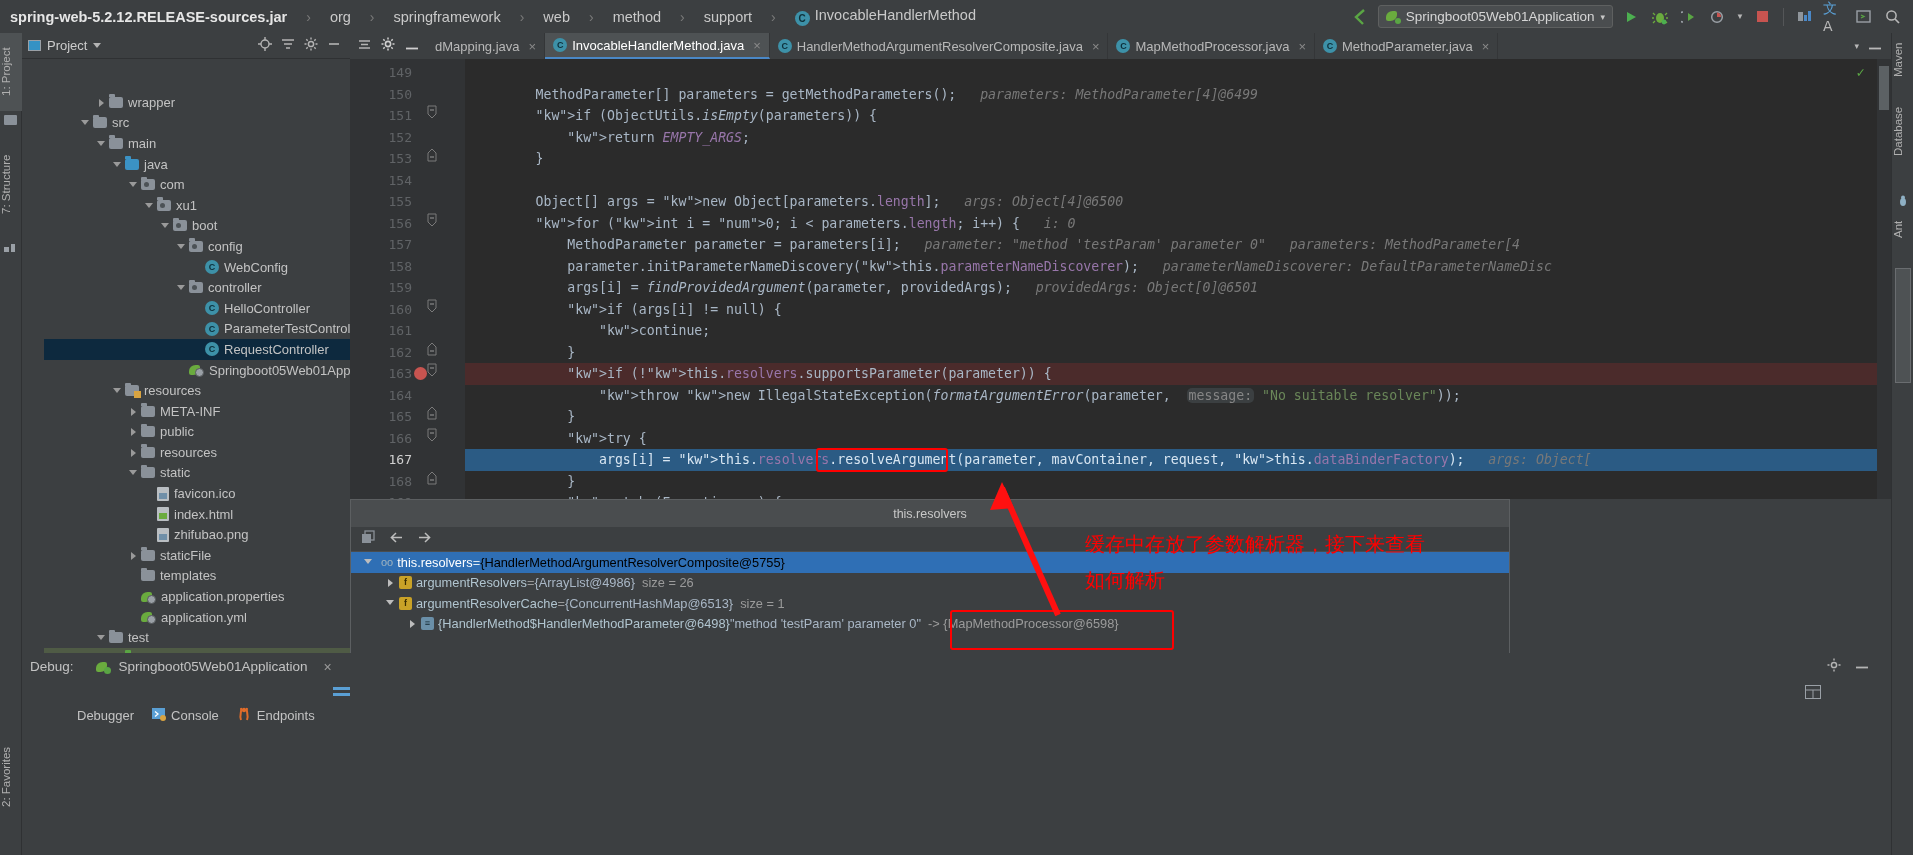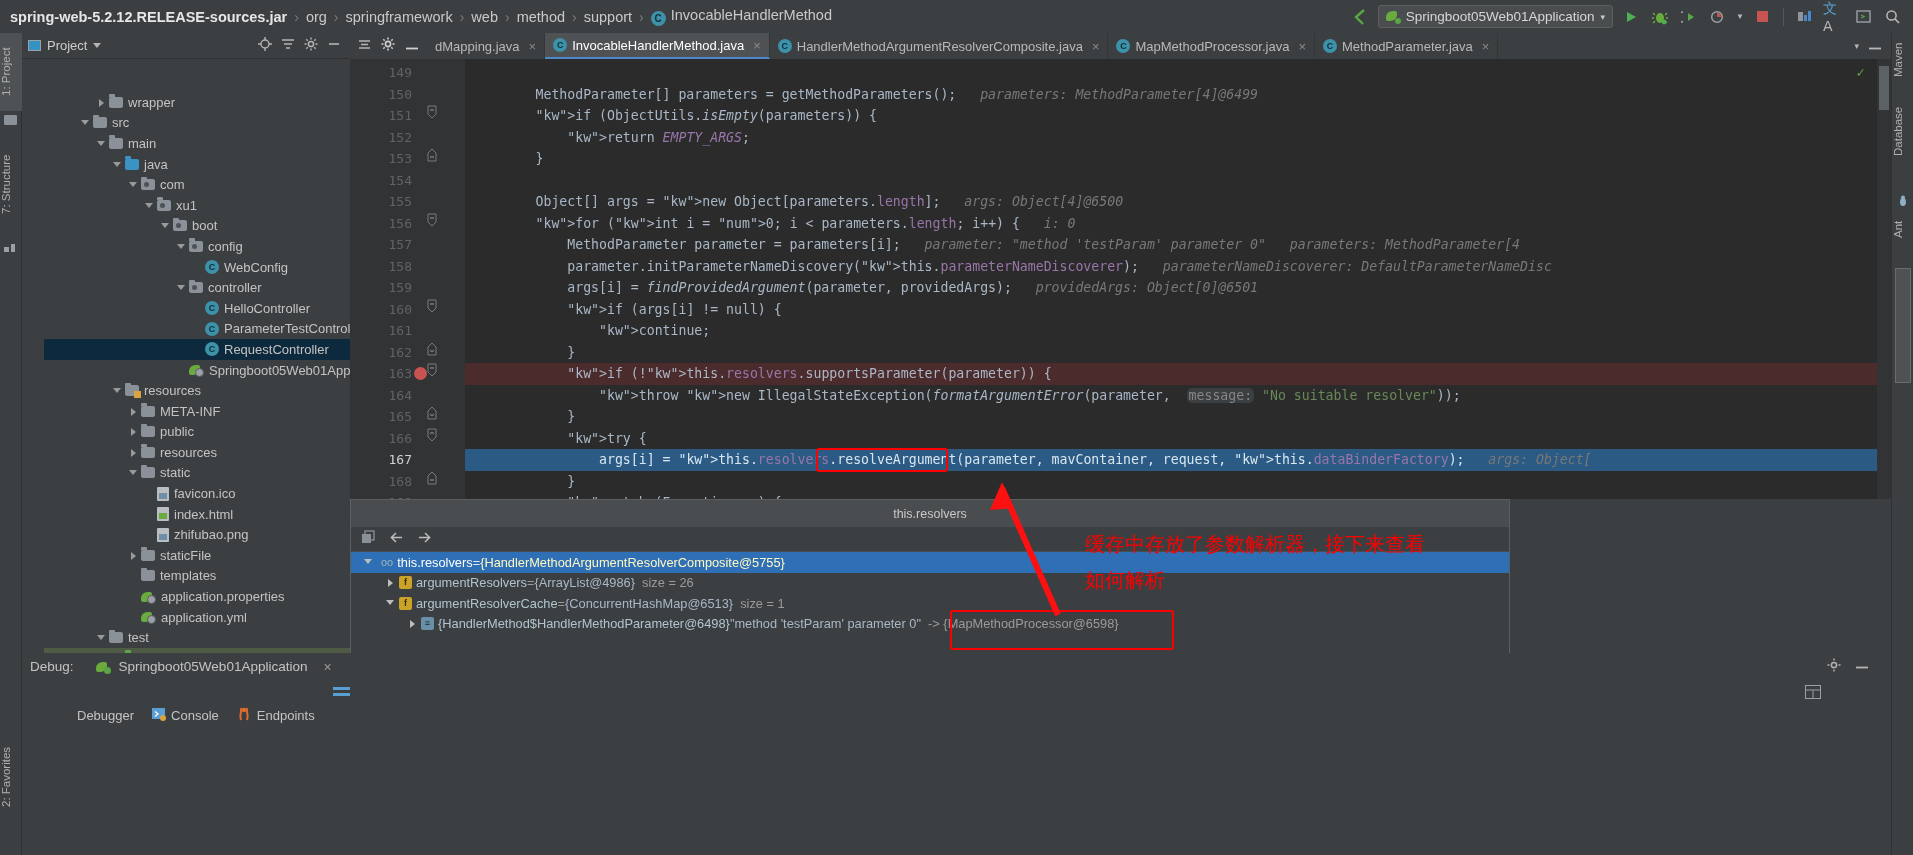--- a/index.html
+++ b/index.html
@@ -3,21 +3,21 @@
 <meta charset="utf-8">
 <style>
   * { box-sizing: border-box; margin:0; padding:0; }
   html,body { width:1913px; height:855px; overflow:hidden; background:#3c3f41;
     font-family:"Liberation Sans", sans-serif; color:#bbbbbb; }
   .app { position:relative; width:1913px; height:855px; }
 
   
   .topbar { position:absolute; left:0; top:0; width:1913px; height:33px;
     background:#3c3f41; display:flex; align-items:center; }
-  .crumbs { display:flex; align-items:center; padding-left:8px; gap:0px; flex:0 0 auto; }
+  .crumbs { display:flex; align-items:center; padding-left:8px; gap:12px; flex:0 0 auto; }
   .crumb { font-size:14.5px; color:#c9c9c9; padding:0 7px; white-space:nowrap; }
   .crumb.first { font-weight:bold; color:#e6e6e6; padding-left:2px; }
   .sep { color:#7a7a7a; font-size:14px; }
   .cicon { display:inline-block; width:15px; height:15px; border-radius:50%;
     background:#3d91a8; color:#0f3039; font-size:10px; font-weight:bold;
     text-align:center; line-height:15px; margin-right:5px; vertical-align:-2px;}
   .topright { margin-left:auto; display:flex; align-items:center; gap:7px; padding-right:10px;}
   .runcfg { display:flex; align-items:center; gap:6px; background:#4a4d4f;
     border:1px solid #5e6060; border-radius:3px; height:23px; padding:0 7px; }
   .runcfg .label { font-size:13.5px; color:#d6d6d6; white-space:nowrap; }
@@ -115,21 +115,21 @@
   .debugpanel { position:absolute; left:350px; top:499px; width:1160px; height:156px;
     background:#3c3f41; border:1px solid #5c5f61; }
   .dp-title { height:27px; display:flex; align-items:center; justify-content:center;
     font-size:12.5px; color:#c8c8c8; background:#4a4d4f; }
   .dp-toolbar { height:25px; display:flex; align-items:center; gap:13px; padding:0 10px;
     background:#3c3f41; border-bottom:1px solid #4a4d4f;}
   .dp-rows { font-size:12.8px; font-family:"Liberation Sans", sans-serif;}
   .dprow { height:20.5px; display:flex; align-items:center; white-space:nowrap; padding-left:6px;}
   .dprow.sel { background:#2f6fb5; color:#fff; }
   .vname { color:#b0c4cf; } .dprow.sel .vname{color:#ffffff;}
-  .vval { color:#a9b7c6; } .dprow.sel .vval{color:#fef9c3;}
+  .vval { color:#a9b7c6; } .dprow.sel .vval{color:#000000;}
   .vgrey { color:#9b9b9b; } .dprow.sel .vgrey{color:#dde8f0;}
   .oo { color:#9fb3c0; font-size:11px; margin:0 4px; }
   .varicon { width:13px;height:13px;margin-right:4px;border-radius:2px;background:#c9a227;
      color:#3a2d00;font-size:9px;font-weight:bold;text-align:center;line-height:13px;flex:0 0 13px;}
   .varicon.list { background:#6a8fa8; color:#10242e;}
   .twist { width:12px;height:12px;position:relative;flex:0 0 12px;margin-right:2px;}
   .twist.r::after{content:"";position:absolute;left:3px;top:2px;border-left:5px solid #bdbdbd;
      border-top:4px solid transparent;border-bottom:4px solid transparent;}
   .twist.d::after{content:"";position:absolute;left:1px;top:3px;border-top:5px solid #bdbdbd;
      border-left:4px solid transparent;border-right:4px solid transparent;}

